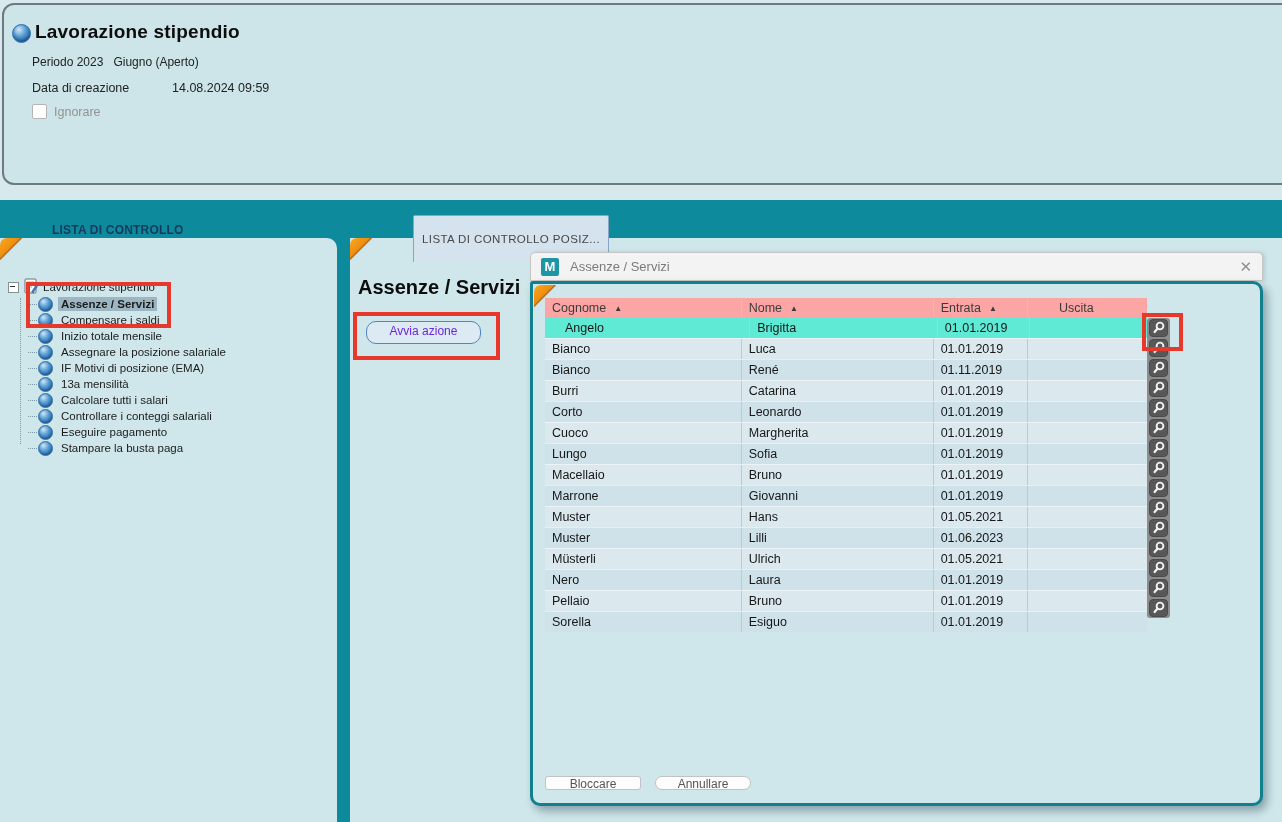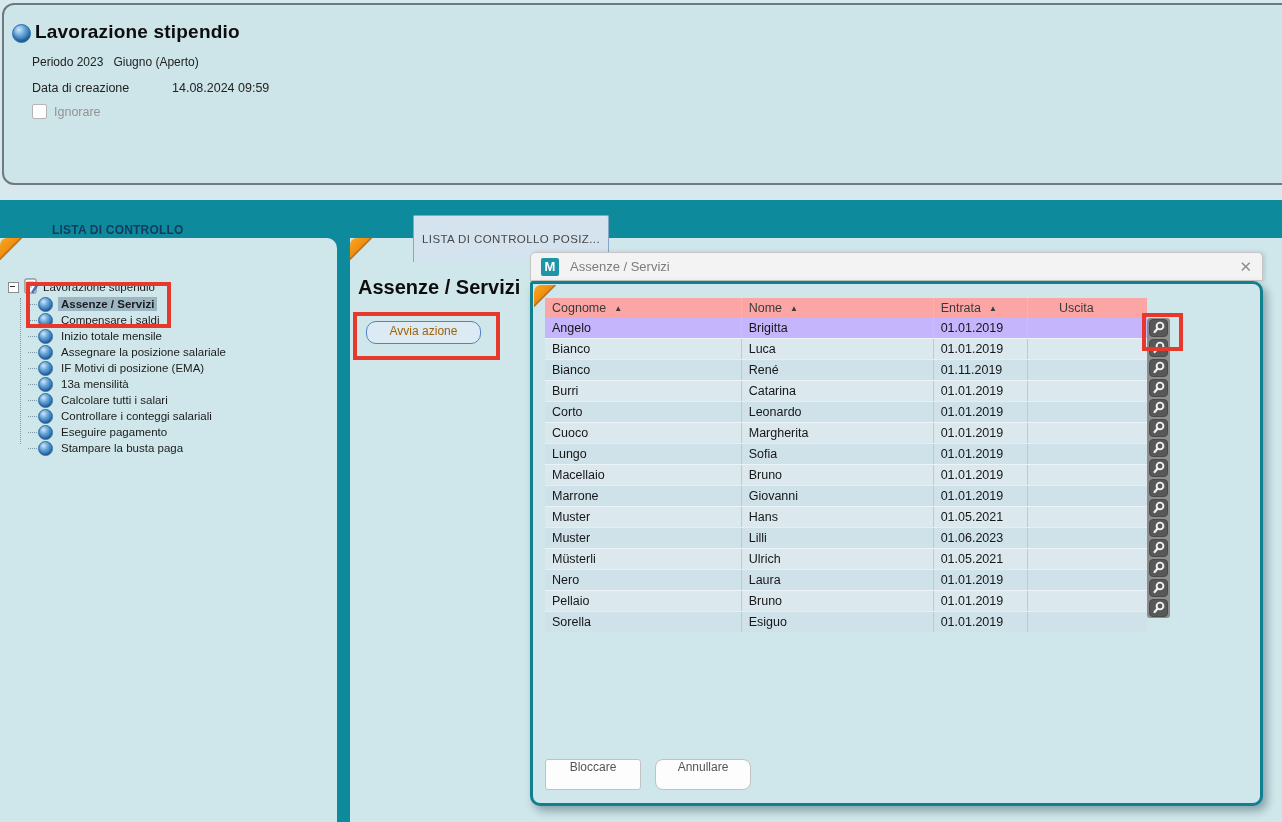--- a/index.html
+++ b/index.html
@@ -48,21 +48,21 @@
   .sphere-sm{width:13px;height:13px;border-radius:50%;flex:0 0 auto;
              background:radial-gradient(circle at 35% 28%,#cfe6f7,#5b9fd4 40%,#1d5f9e 85%);
              border:1px solid #2a6da8;box-shadow:inset 0 -1px 2px rgba(0,30,80,.35);}
   .tree-label{margin-left:5px;padding:1px 3px;white-space:nowrap;}
   .tree-item.selected .tree-label{background:#9db6c3;font-weight:bold;}
 
   
   .mid-heading{position:absolute;left:358px;top:276px;font-size:20px;font-weight:bold;color:#0d0d0d;z-index:2;}
   .action-btn{position:absolute;left:366px;top:321px;width:113px;height:21px;z-index:2;
               background:#dcebf3;border:1px solid #4c86c6;border-radius:10px;
-              color:#a16207;font-size:12px;text-align:center;line-height:19px;}
+              color:#6d28d9;font-size:12px;text-align:center;line-height:19px;}
 
   
   .dialog{position:absolute;left:530px;top:252px;width:733px;height:554px;z-index:5;}
   .dlg-titlebar{position:absolute;left:0;top:0;right:0;height:29px;background:#f3f3f3;
                 border:1px solid #c6c6c6;border-radius:5px 5px 0 0;box-sizing:border-box;
                 display:flex;align-items:center;padding:0 10px;box-shadow:2px 0 4px rgba(0,0,0,.12);}
   .m-logo{width:18px;height:18px;background:#1d95a5;border-radius:2px;color:#fff;
           font-size:13px;font-weight:bold;text-align:center;line-height:18px;flex:0 0 auto;}
   .dlg-title{margin-left:11px;color:#7c7c7c;font-size:13px;}
   .dlg-close{margin-left:auto;color:#8f8f8f;font-size:15px;line-height:15px;}
@@ -72,31 +72,31 @@
   .dlg-fold{left:1px;top:1px;}
 
   
   .grid{position:absolute;left:12px;top:14px;width:602px;}
   .grid-row{display:flex;height:20px;line-height:20px;font-size:12.5px;color:#161616;}
   .grid-head{background:#fca5a5;color:#3b3b3b;}
   .gc{box-sizing:border-box;padding-left:7px;border-right:1px solid #b6cdd8;overflow:hidden;white-space:nowrap;}
   .gc0{width:205px;} .gc1{width:200px;} .gc2{width:98px;} .gc3{width:99px;border-right:none;margin-left:24px;}
   .sort-ic{font-size:8px;color:#3b3b3b;margin-left:8px;vertical-align:1px;}
   .grid-row.odd{background:#dbe9ef;} .grid-row.even{background:#cfe2ea;}
-  .grid-row.selected{background:#c4b5fd;}
+  .grid-row.selected{background:#5eead4;padding-left:13px;}
   .grid-row+.grid-row{border-top:1px solid rgba(255,255,255,.45);}
 
   
   .act-strip{position:absolute;left:614px;top:34px;width:23px;background:#8c8c8c;border-radius:3px;
              display:flex;flex-direction:column;align-items:center;}
   .mag-btn{width:19px;height:18px;margin:1px 0;background:#585858;border:1px solid #4a4a4a;
            border-radius:4px;display:flex;align-items:center;justify-content:center;box-sizing:border-box;}
 
   
-  .dlg-btn{position:absolute;bottom:13px;width:96px;height:31px;background:#fdfdfd;
+  .dlg-btn{position:absolute;bottom:13px;width:96px;height:14px;background:#fdfdfd;
            border:1px solid #c2c2c2;border-radius:3px;color:#555;font-size:12px;
            line-height:15px;text-align:center;box-sizing:border-box;}
   .btn-block{left:12px;} .btn-cancel{left:122px;border-radius:8px;}
 
   
   .redbox{position:absolute;border:4px solid #e6392c;z-index:9;}
   .red-tree{left:26px;top:282px;width:137px;height:38px;}
   .red-action{left:353px;top:312px;width:139px;height:40px;}
   .red-mag{left:1142px;top:313px;width:33px;height:30px;}
 </style>

